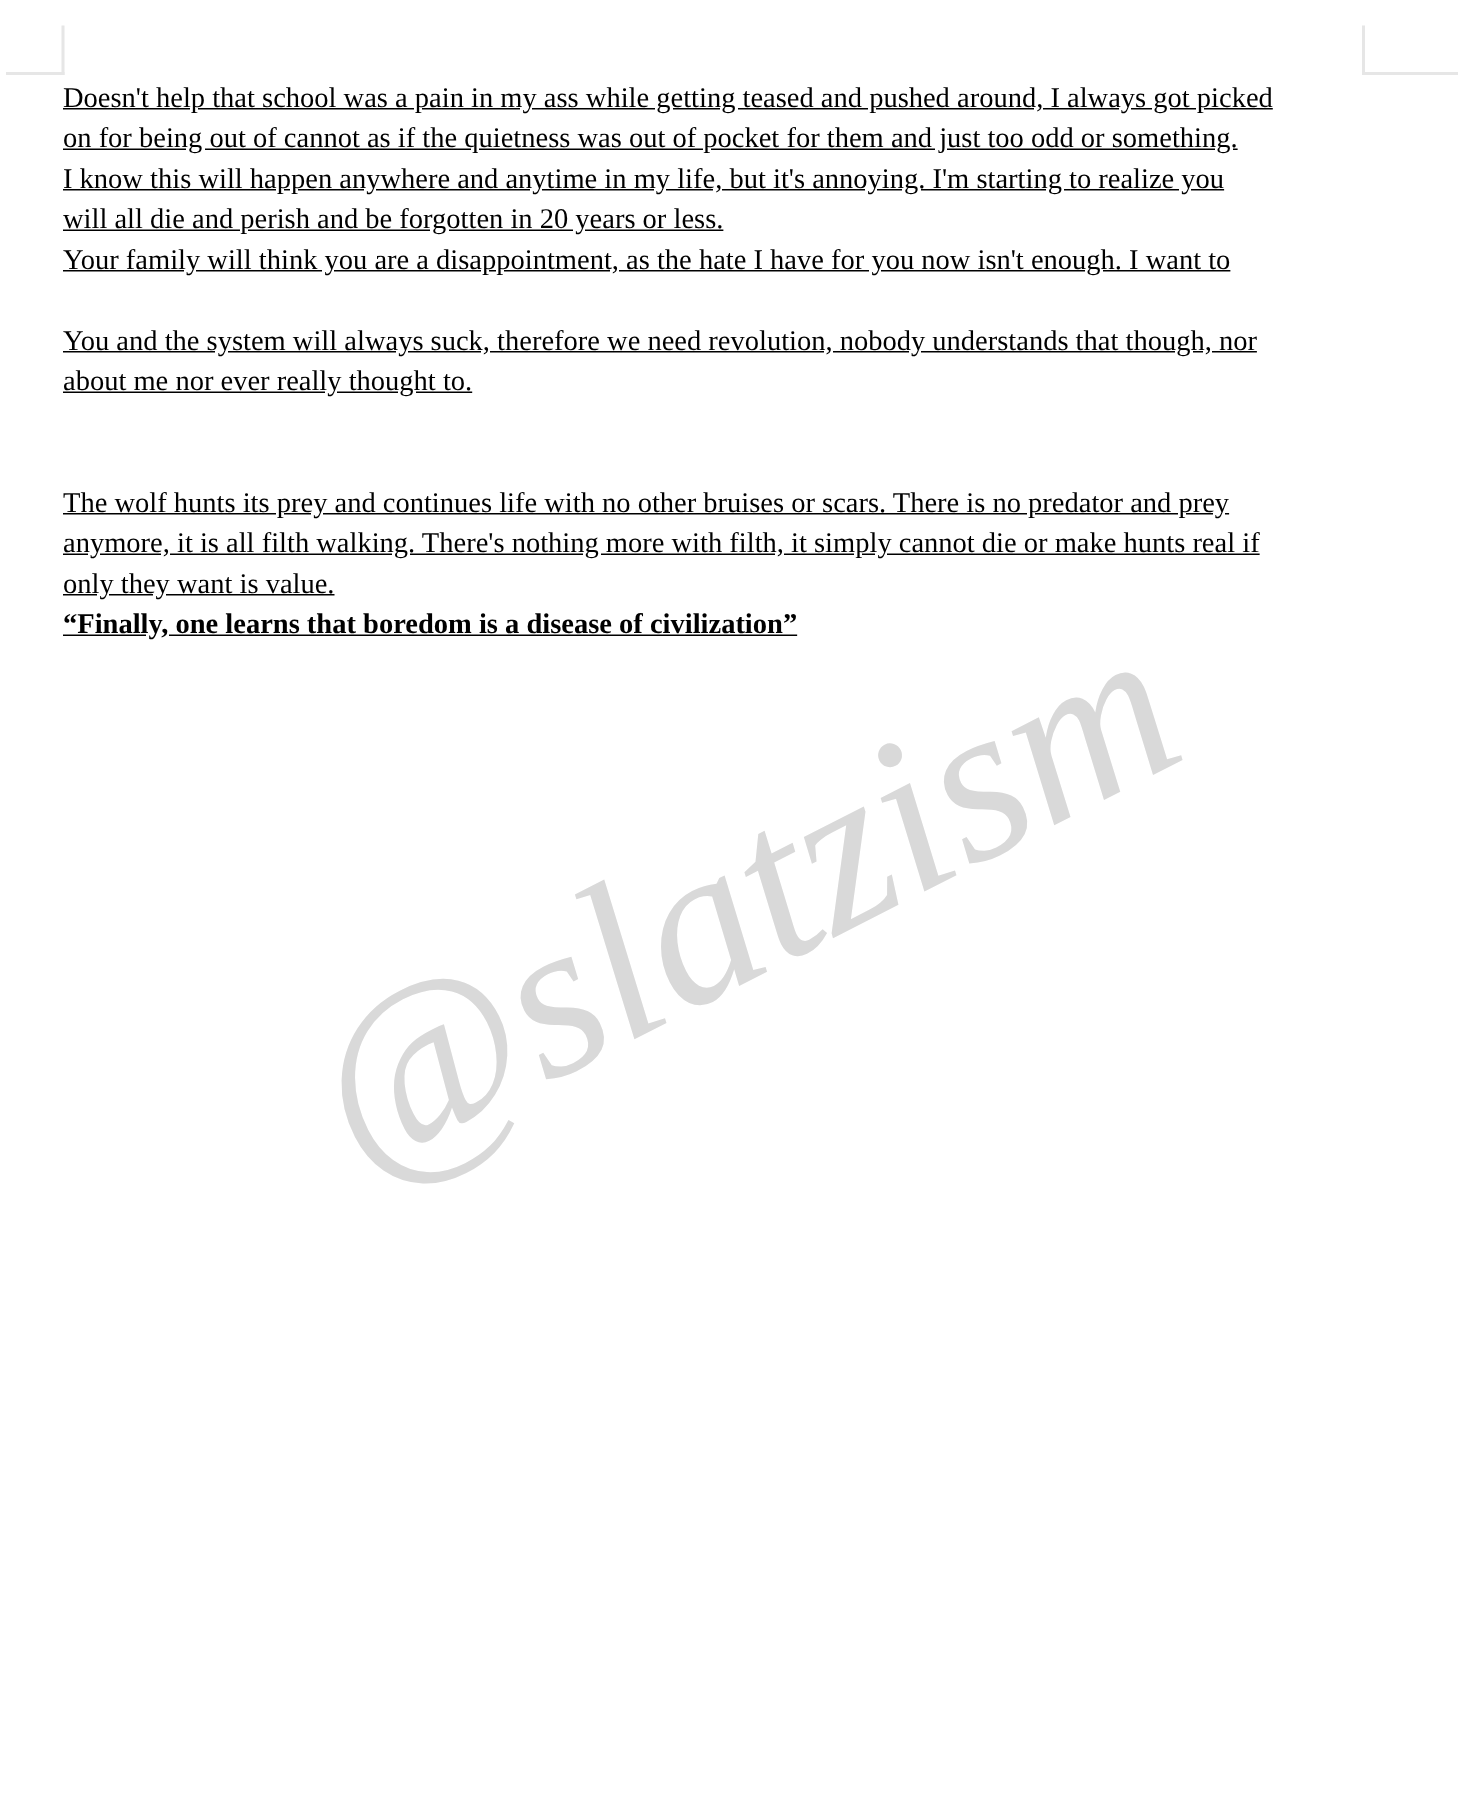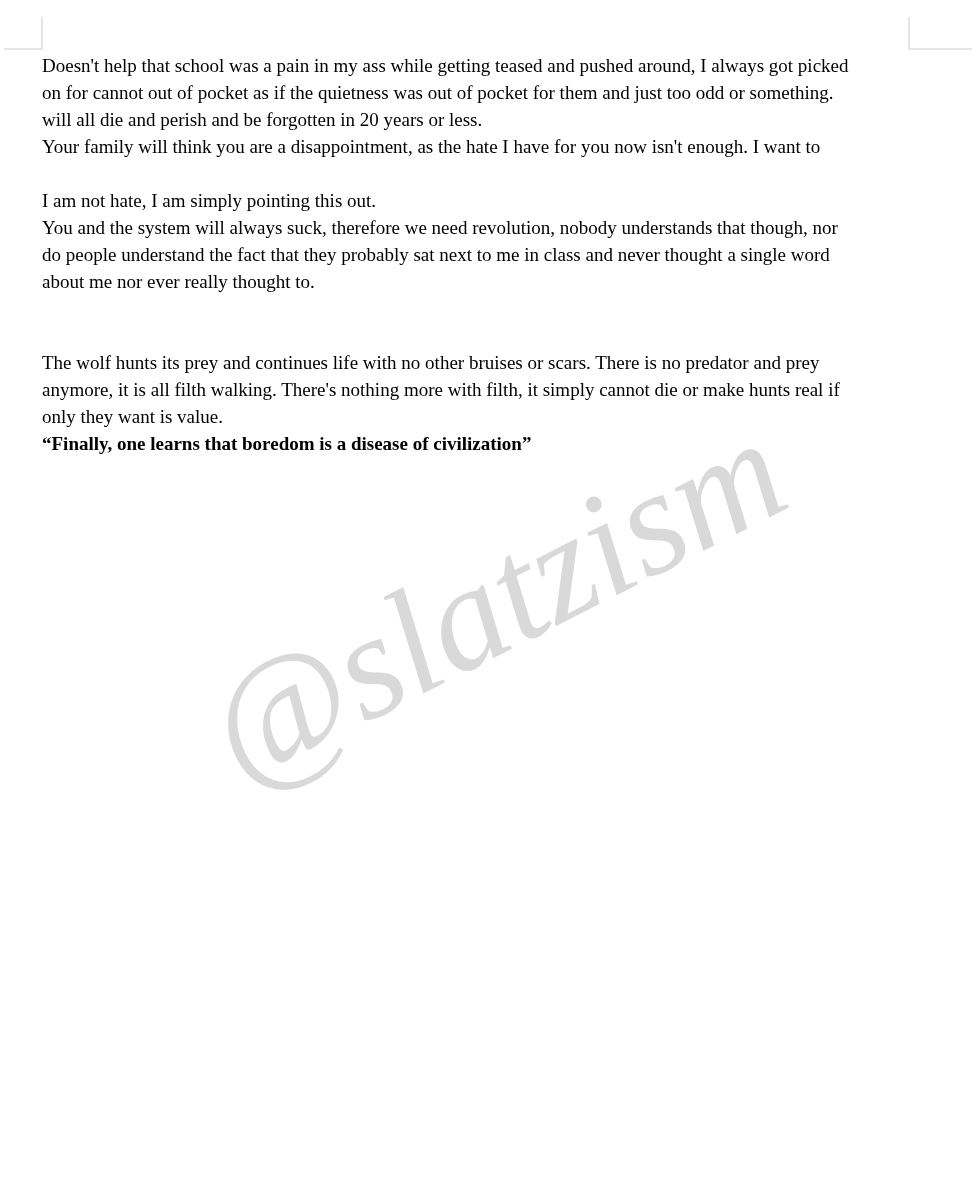--- a/index.html
+++ b/index.html
@@ -55,41 +55,41 @@
     top: 52px;
     width: 900px;
     z-index: 2;
     font-size: 19px;
     line-height: 27px;
     color: #000000;
   }
   .doc-text .line {
     min-height: 27px;
     white-space: pre;
+    text-decoration: underline;
   }
   .doc-text .line.bold {
     font-weight: bold;
   }
 </style>
 </head>
 <body>
 
 <div class="page">
   <div class="corner-mark left"></div>
   <div class="corner-mark right"></div>
   <div class="watermark" style="color: rgb(217, 217, 217); transform: translate(-50%, -50%) rotate(-27deg);">@slatzism</div>
   <div class="doc-text">
       <div class="line">Doesn't help that school was a pain in my ass while getting teased and pushed around, I always got picked</div>
-      <div class="line">on for cannot out of pocket as if the quietness was out of pocket for them and just too odd or something.</div>
+      <div class="line">on for being out of cannot as if the quietness was out of pocket for them and just too odd or something.</div>
+      <div class="line">I know this will happen anywhere and anytime in my life, but it's annoying. I'm starting to realize you</div>
       <div class="line">will all die and perish and be forgotten in 20 years or less.</div>
       <div class="line">Your family will think you are a disappointment, as the hate I have for you now isn't enough. I want to</div>
       <div class="line"></div>
-      <div class="line">I am not hate, I am simply pointing this out.</div>
       <div class="line">You and the system will always suck, therefore we need revolution, nobody understands that though, nor</div>
-      <div class="line">do people understand the fact that they probably sat next to me in class and never thought a single word</div>
       <div class="line">about me nor ever really thought to.</div>
       <div class="line"></div>
       <div class="line"></div>
       <div class="line">The wolf hunts its prey and continues life with no other bruises or scars. There is no predator and prey</div>
       <div class="line">anymore, it is all filth walking. There's nothing more with filth, it simply cannot die or make hunts real if</div>
       <div class="line">only they want is value.</div>
       <div class="line bold">“Finally, one learns that boredom is a disease of civilization”</div>
     </div>
 </div>
 

